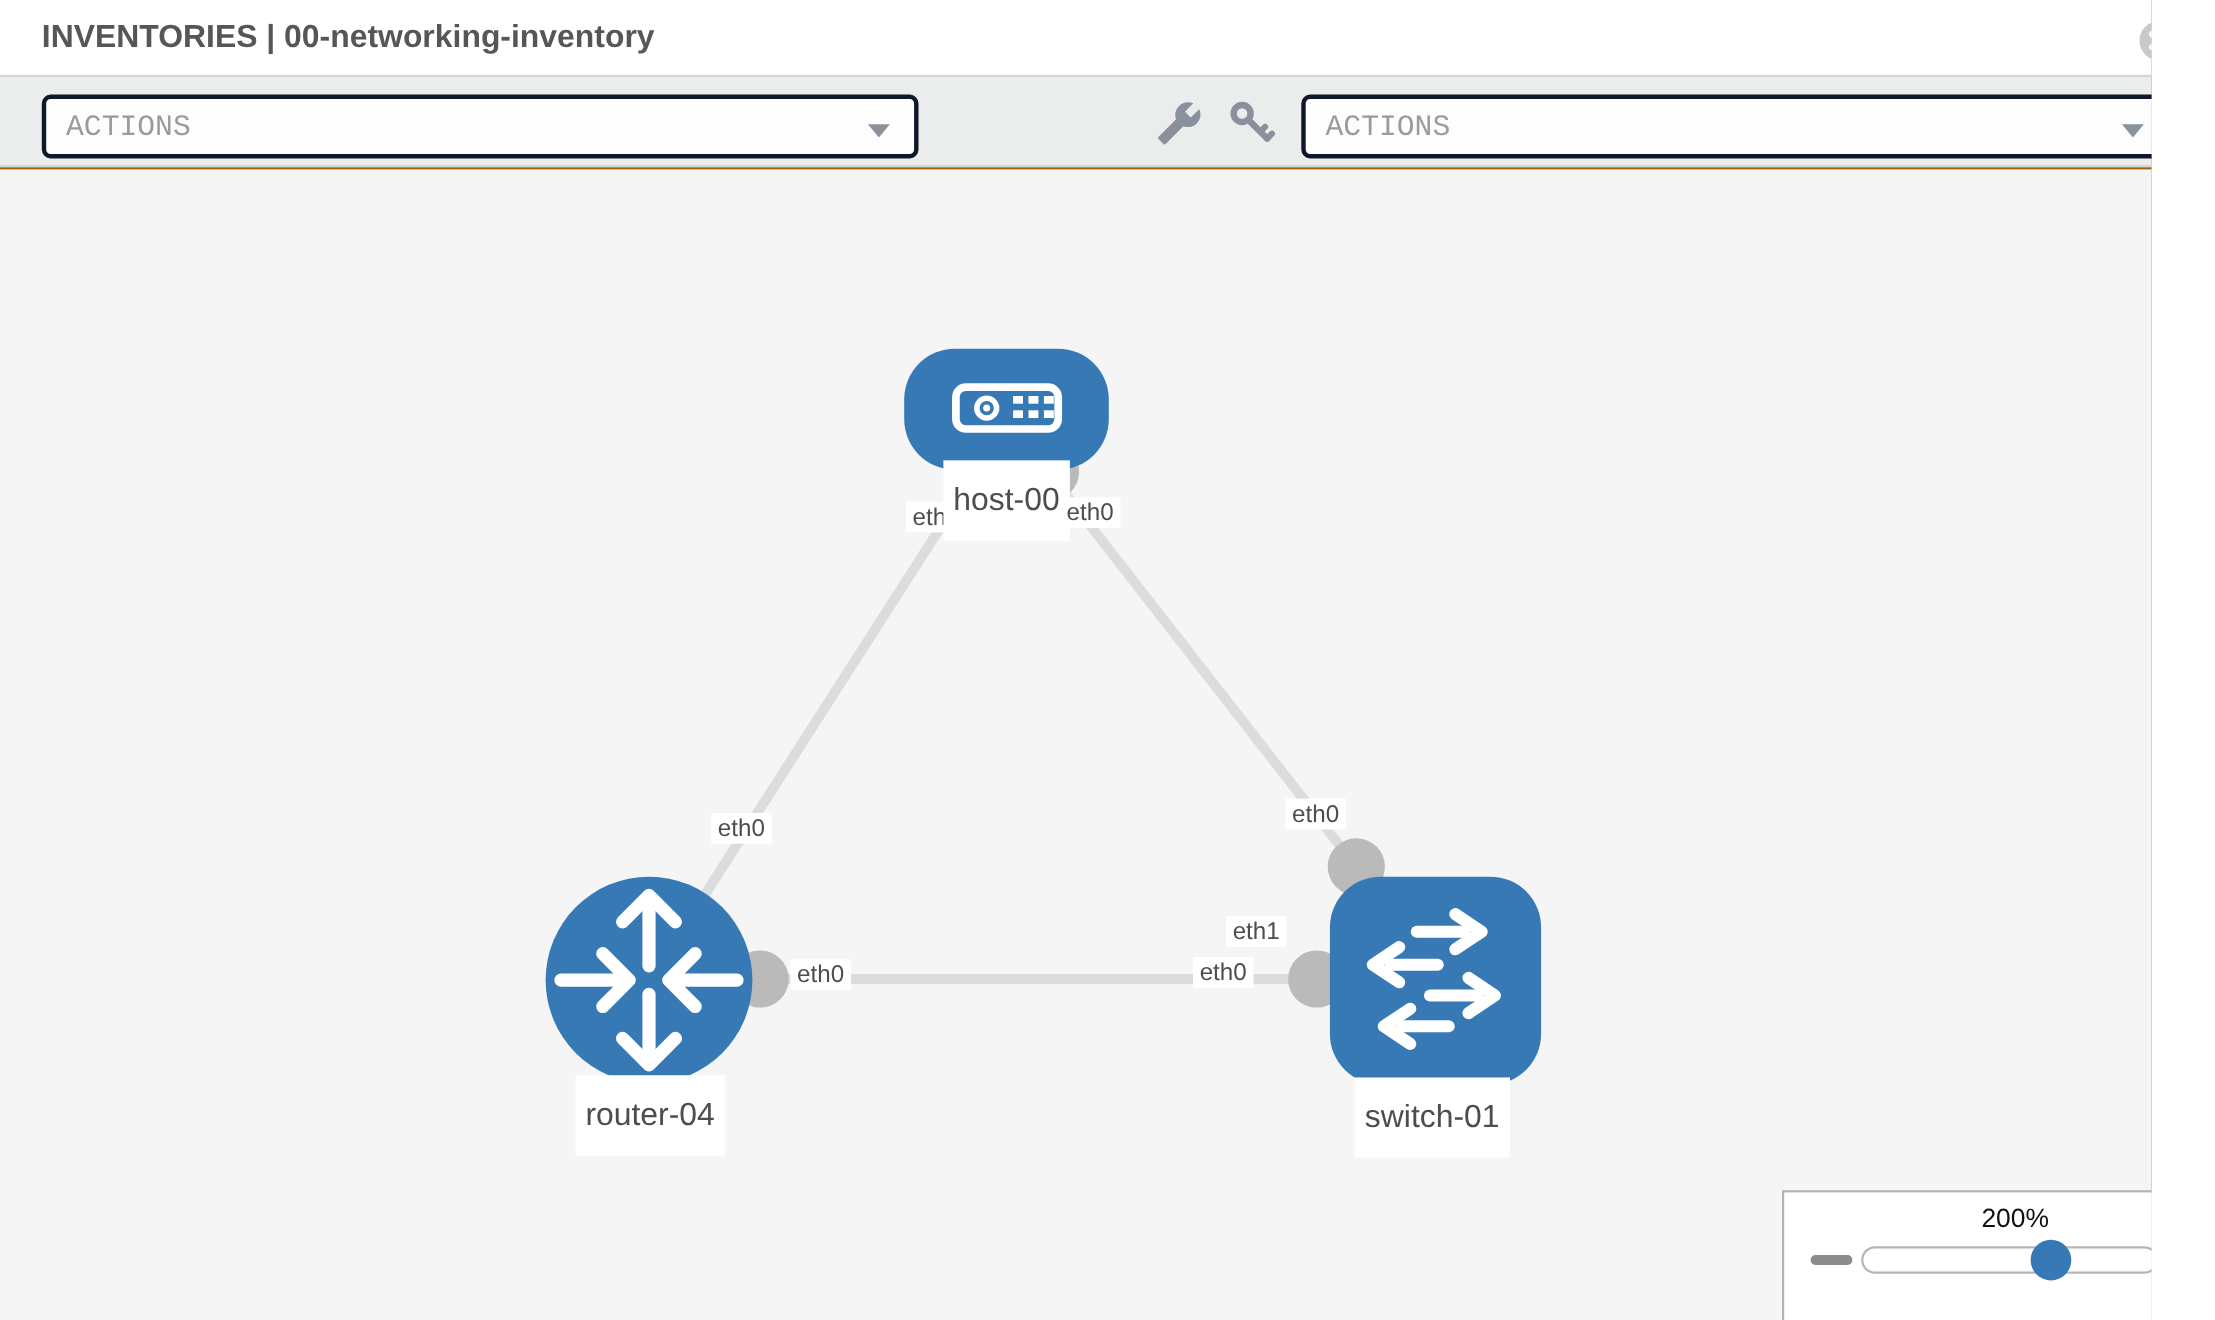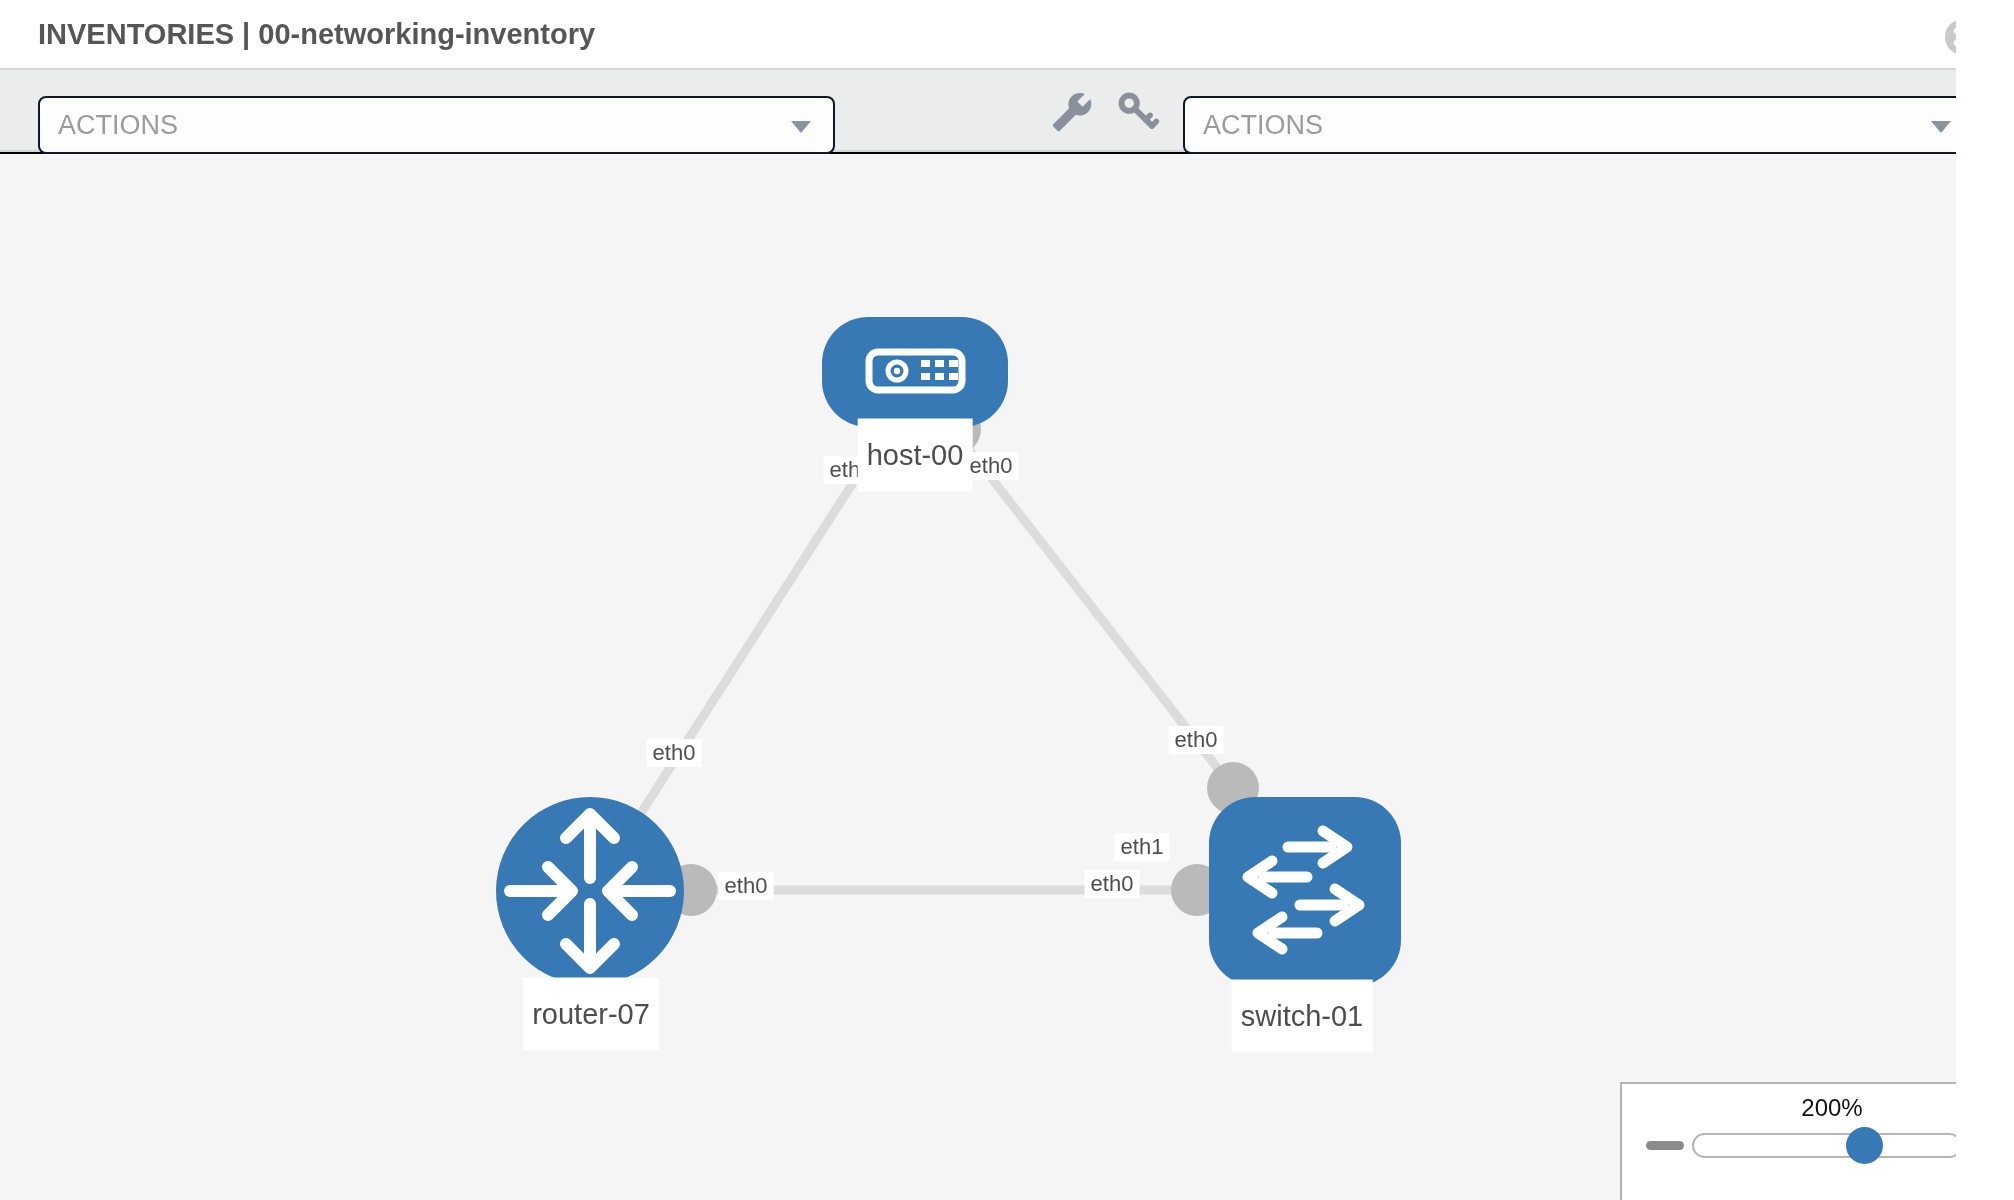--- a/index.html
+++ b/index.html
@@ -1,27 +1,27 @@
 <!DOCTYPE html>
 <html><head>
 <meta charset="utf-8">
 <style>
   * { margin:0; padding:0; box-sizing:border-box; }
   html,body { width:2014px; height:1200px; overflow:hidden; }
   body { font-family:"Liberation Sans", sans-serif; background:#fff; }
-  #page { position:relative; width:1956px; height:1200px; overflow:hidden; background:#000000; }
+  #page { position:relative; width:1956px; height:1200px; overflow:hidden; background:#a16207; }
 
   
   .header { position:absolute; left:0; top:0; width:2014px; height:70px; background:#fff; border-bottom:2px solid #d6d6d6; }
   .header-title { position:absolute; left:38px; top:0; line-height:68px; font-size:29px; font-weight:bold; color:#565656; }
   .close-btn { position:absolute; left:1945px; top:19px; width:36px; height:36px; border-radius:50%; background:#c9c9c9; cursor:pointer; display:flex; align-items:center; justify-content:center; }
 
   
   .toolbar { position:absolute; left:0; top:70px; width:2014px; height:82px; background:#ebecec; border-bottom:2px solid #d6d6d6; }
-  .dropdown { position:absolute; top:26px; height:58px; background:#fdfdfd; border:2px solid #0f172a; border-radius:8px; cursor:pointer; }
+  .dropdown { position:absolute; top:16px; height:58px; background:#fdfdfd; border:4px solid #0f172a; border-radius:8px; cursor:pointer;font-family:Liberation Mono, monospace; }
   .dropdown .dd-label { position:absolute; left:18px; top:0; line-height:54px; font-size:27px; color:#9b9b9b; }
   .chevron { position:absolute; right:22px; top:23px; width:0; height:0; border-left:10px solid transparent; border-right:10px solid transparent; border-top:12px solid #8a929c; }
   .actions-dd { left:38px; width:797px; }
   .search-dd { left:1183px; width:792px; }
   .tool-btn { position:absolute; top:88px; width:48px; height:48px; display:flex; align-items:center; justify-content:center; cursor:pointer; }
 
   
   .canvas { position:absolute; left:0; top:154px; width:2014px; height:1046px; background:#f5f5f5; }
   .topo-svg { position:absolute; left:0; top:154px; width:2014px; height:1046px; }
 
@@ -141,21 +141,21 @@
   </svg>
 
   <div class="if-label" style="left:674px; top:753px;">eth0</div>
   <div class="if-label" style="left:1196px; top:740px;">eth0</div>
   <div class="if-label" style="left:746px; top:886px;">eth0</div>
   <div class="if-label" style="left:1112px; top:884px;">eth0</div>
   <div class="if-label" style="left:1142px; top:847px;">eth1</div>
   <div class="if-label" style="left:851px; top:470px;">eth0</div>
   <div class="node-label" style="left:915px; top:455px;">host-00</div>
   <div class="if-label" style="left:991px; top:466px;">eth0</div>
-  <div class="node-label" style="left:591px; top:1014px;">router-07</div>
+  <div class="node-label" style="left:591px; top:1014px;">router-04</div>
   <div class="node-label" style="left:1302px; top:1016px;">switch-01</div>
 
   <div class="zoom-panel">
     <div class="zoom-level">200%</div>
     <div class="zoom-minus"></div>
     <div class="zoom-track"></div>
     <div class="zoom-thumb"></div>
     <div class="zoom-plus">
       <span class="h"></span>
       <span class="v"></span>

